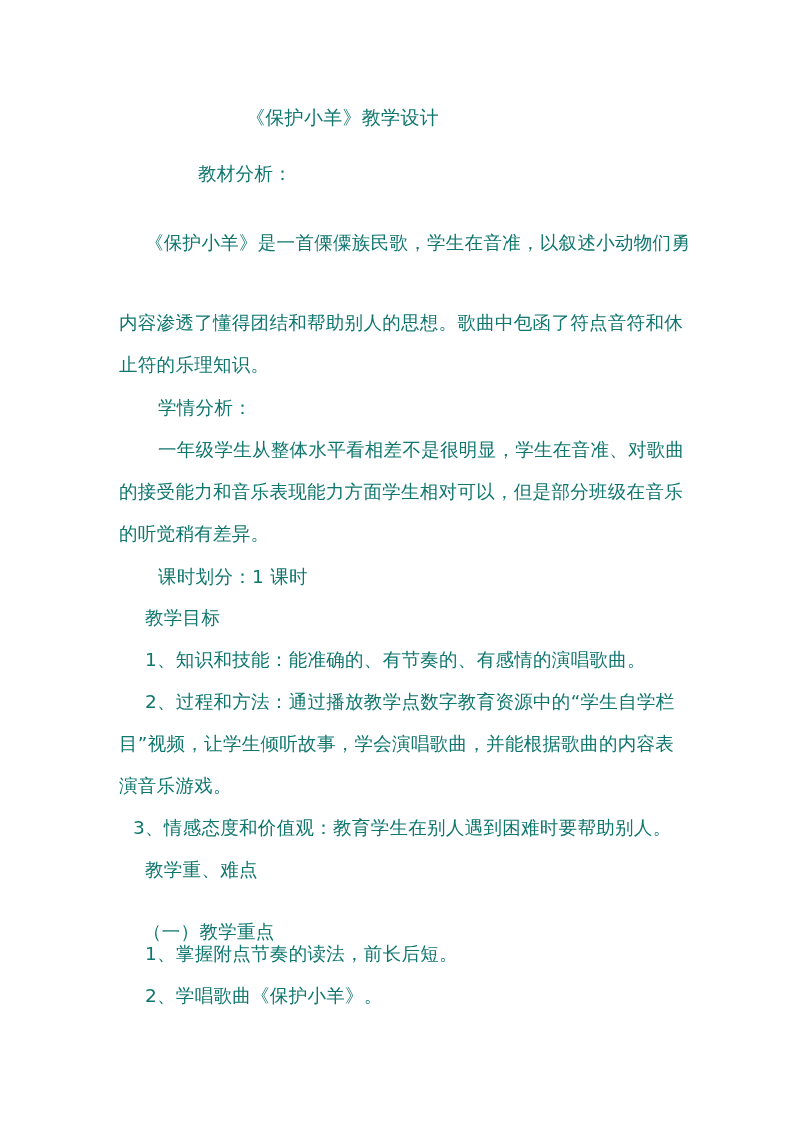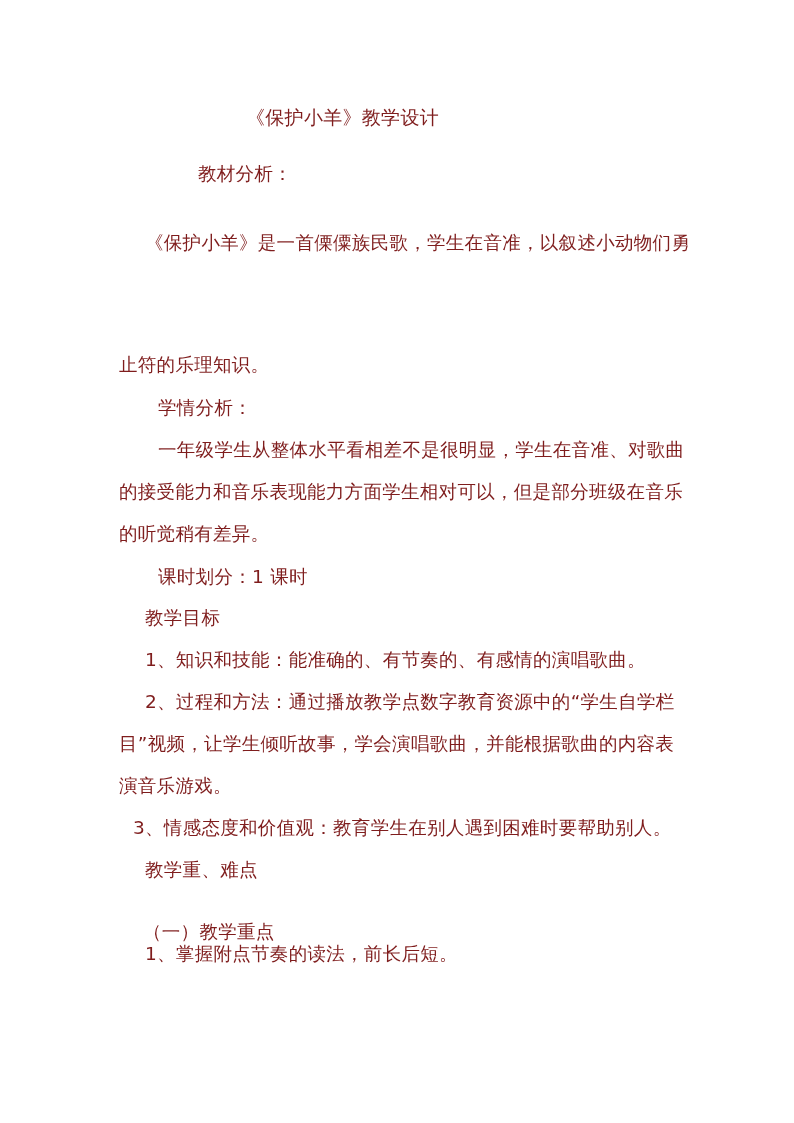--- a/index.html
+++ b/index.html
@@ -3,46 +3,48 @@
   <meta charset="utf-8">
   <style>
     html, body { margin: 0; padding: 0; background: #ffffff; }
     body { width: 794px; height: 1123px; position: relative; overflow: hidden; }
     .page { position: absolute; left: 0; top: 0; width: 794px; height: 1123px; background: #ffffff; }
     .line {
       position: absolute;
       white-space: nowrap;
       font-family: "DejaVu Sans", "Liberation Sans", sans-serif;
       font-size: 18.5px;
-      color: #7f1d1d;
+      color: #0f766e;
       line-height: 22px;
       letter-spacing: 0.3px;
     }
     .title { font-size: 19px; }
   </style>
 </head>
 <body>
 
 <div class="page">
   <div class="line title" style="left:246px; top:106px;">《保护小羊》教学设计</div>
 
   <div class="line" style="left:158px; top:163px;margin-left:40px;">教材分析：</div>
   <div class="line" style="left:145px; top:232px;">《保护小羊》是一首傈僳族民歌，学生在音准，以叙述小动物们勇</div>
+  <div class="line" style="left:119px; top:312px;">内容渗透了懂得团结和帮助别人的思想。歌曲中包函了符点音符和休</div>
   <div class="line" style="left:119px; top:354px;">止符的乐理知识。</div>
 
   <div class="line" style="left:158px; top:397px;">学情分析：</div>
   <div class="line" style="left:158px; top:439px;">一年级学生从整体水平看相差不是很明显，学生在音准、对歌曲</div>
   <div class="line" style="left:119px; top:481px;">的接受能力和音乐表现能力方面学生相对可以，但是部分班级在音乐</div>
   <div class="line" style="left:119px; top:523px;">的听觉稍有差异。</div>
 
   <div class="line" style="left:158px; top:566px;">课时划分：1 课时</div>
 
   <div class="line" style="left:145px; top:607px;text-align:center;">教学目标</div>
   <div class="line" style="left:145px; top:649px;">1、知识和技能：能准确的、有节奏的、有感情的演唱歌曲。</div>
   <div class="line" style="left:145px; top:691px;">2、过程和方法：通过播放教学点数字教育资源中的“学生自学栏</div>
   <div class="line" style="left:119px; top:733px;">目”视频，让学生倾听故事，学会演唱歌曲，并能根据歌曲的内容表</div>
   <div class="line" style="left:119px; top:775px;">演音乐游戏。</div>
   <div class="line" style="left:133px; top:817px;text-align:center;">3、情感态度和价值观：教育学生在别人遇到困难时要帮助别人。</div>
 
   <div class="line" style="left:145px; top:859px;">教学重、难点</div>
   <div class="line" style="left:143px; top:901px;margin-top:20px;">（一）教学重点</div>
   <div class="line" style="left:145px; top:943px;">1、掌握附点节奏的读法，前长后短。</div>
+  <div class="line" style="left:145px; top:985px;">2、学唱歌曲《保护小羊》。</div>
 </div>
 
 </body></html>

